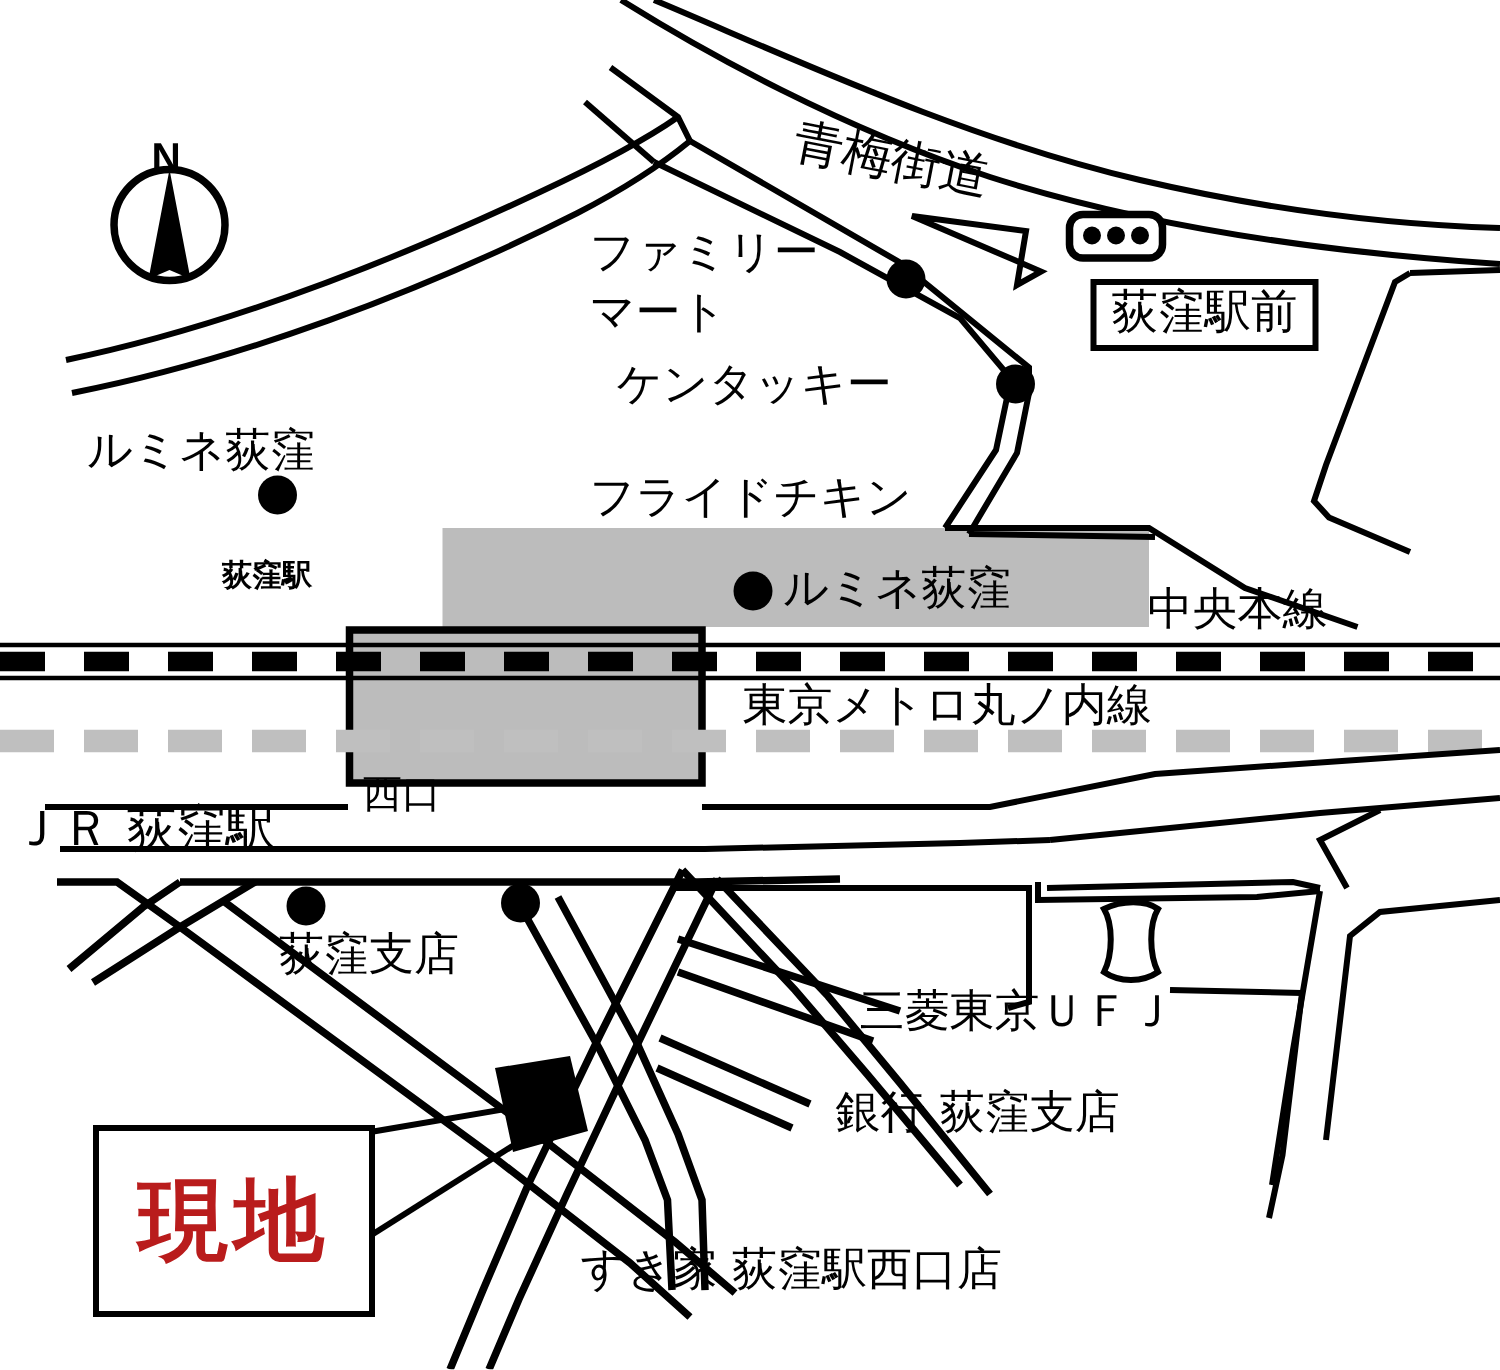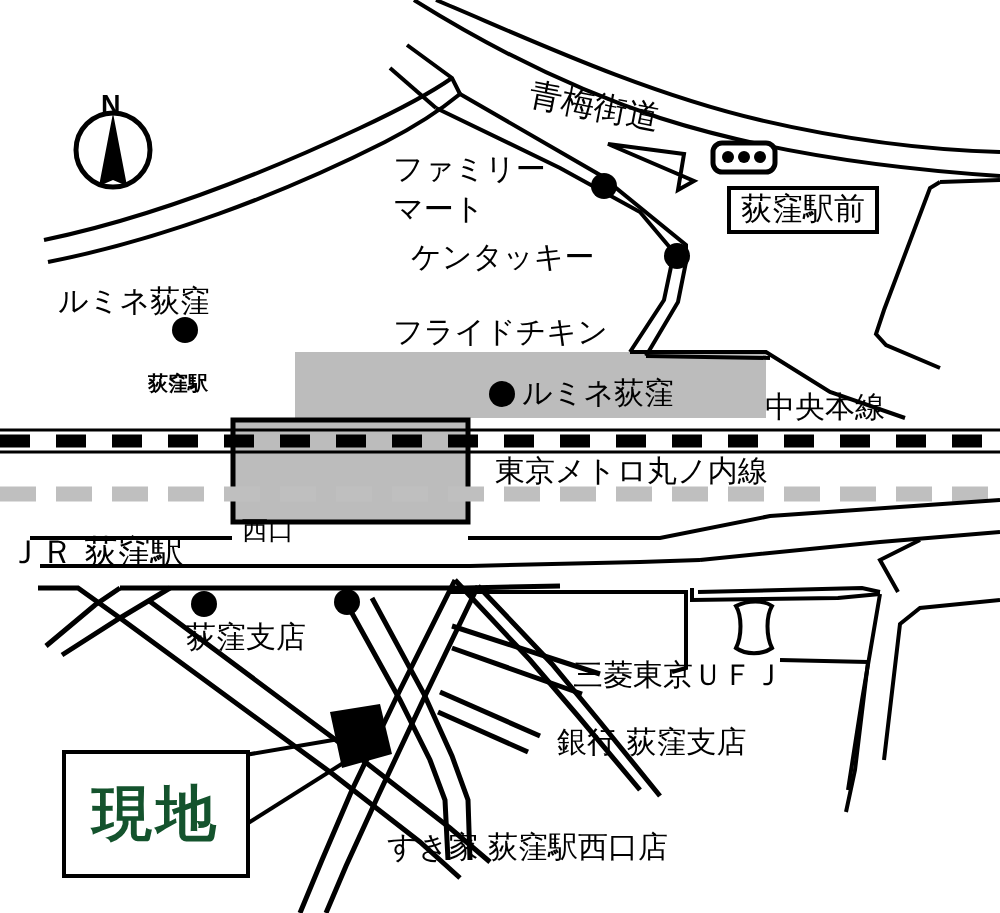--- a/index.html
+++ b/index.html
@@ -49,21 +49,21 @@
     white-space: pre;
     line-height: 1.0;
   }
   .genchi-box {
     position: absolute;
     border: 4px solid #000;
     background: #fff;
     font-size: 60px;
     font-weight: bold;
     font-family: "DejaVu Sans", "Liberation Sans", sans-serif;
-    color: #14532d;
+    color: #b91c1c;
     display: flex;
     align-items: center;
     justify-content: center;
     white-space: pre;
     letter-spacing: 4px;
   }
   .compass-n {
     position: absolute;
     font-size: 27px;
     font-weight: bold;

